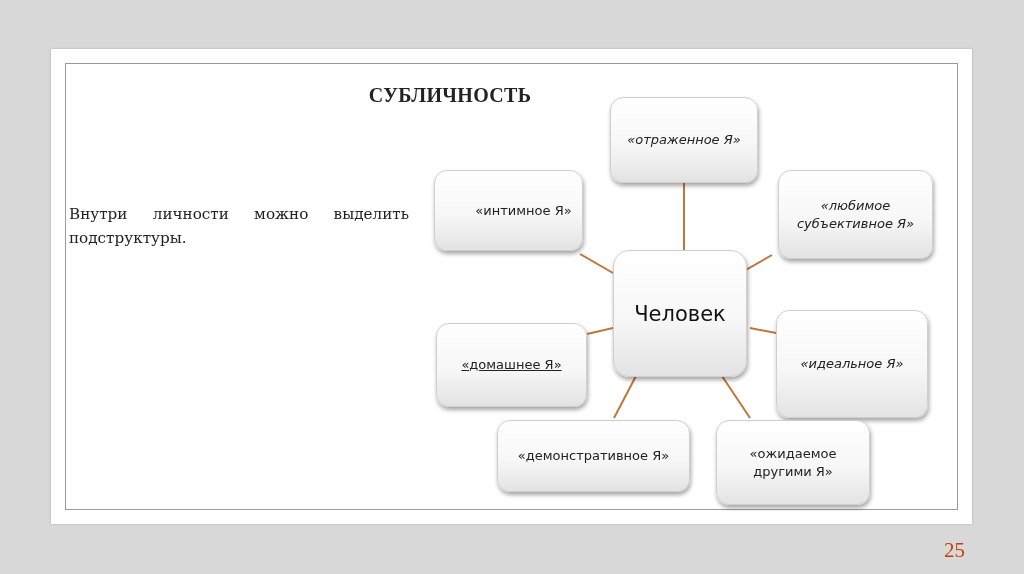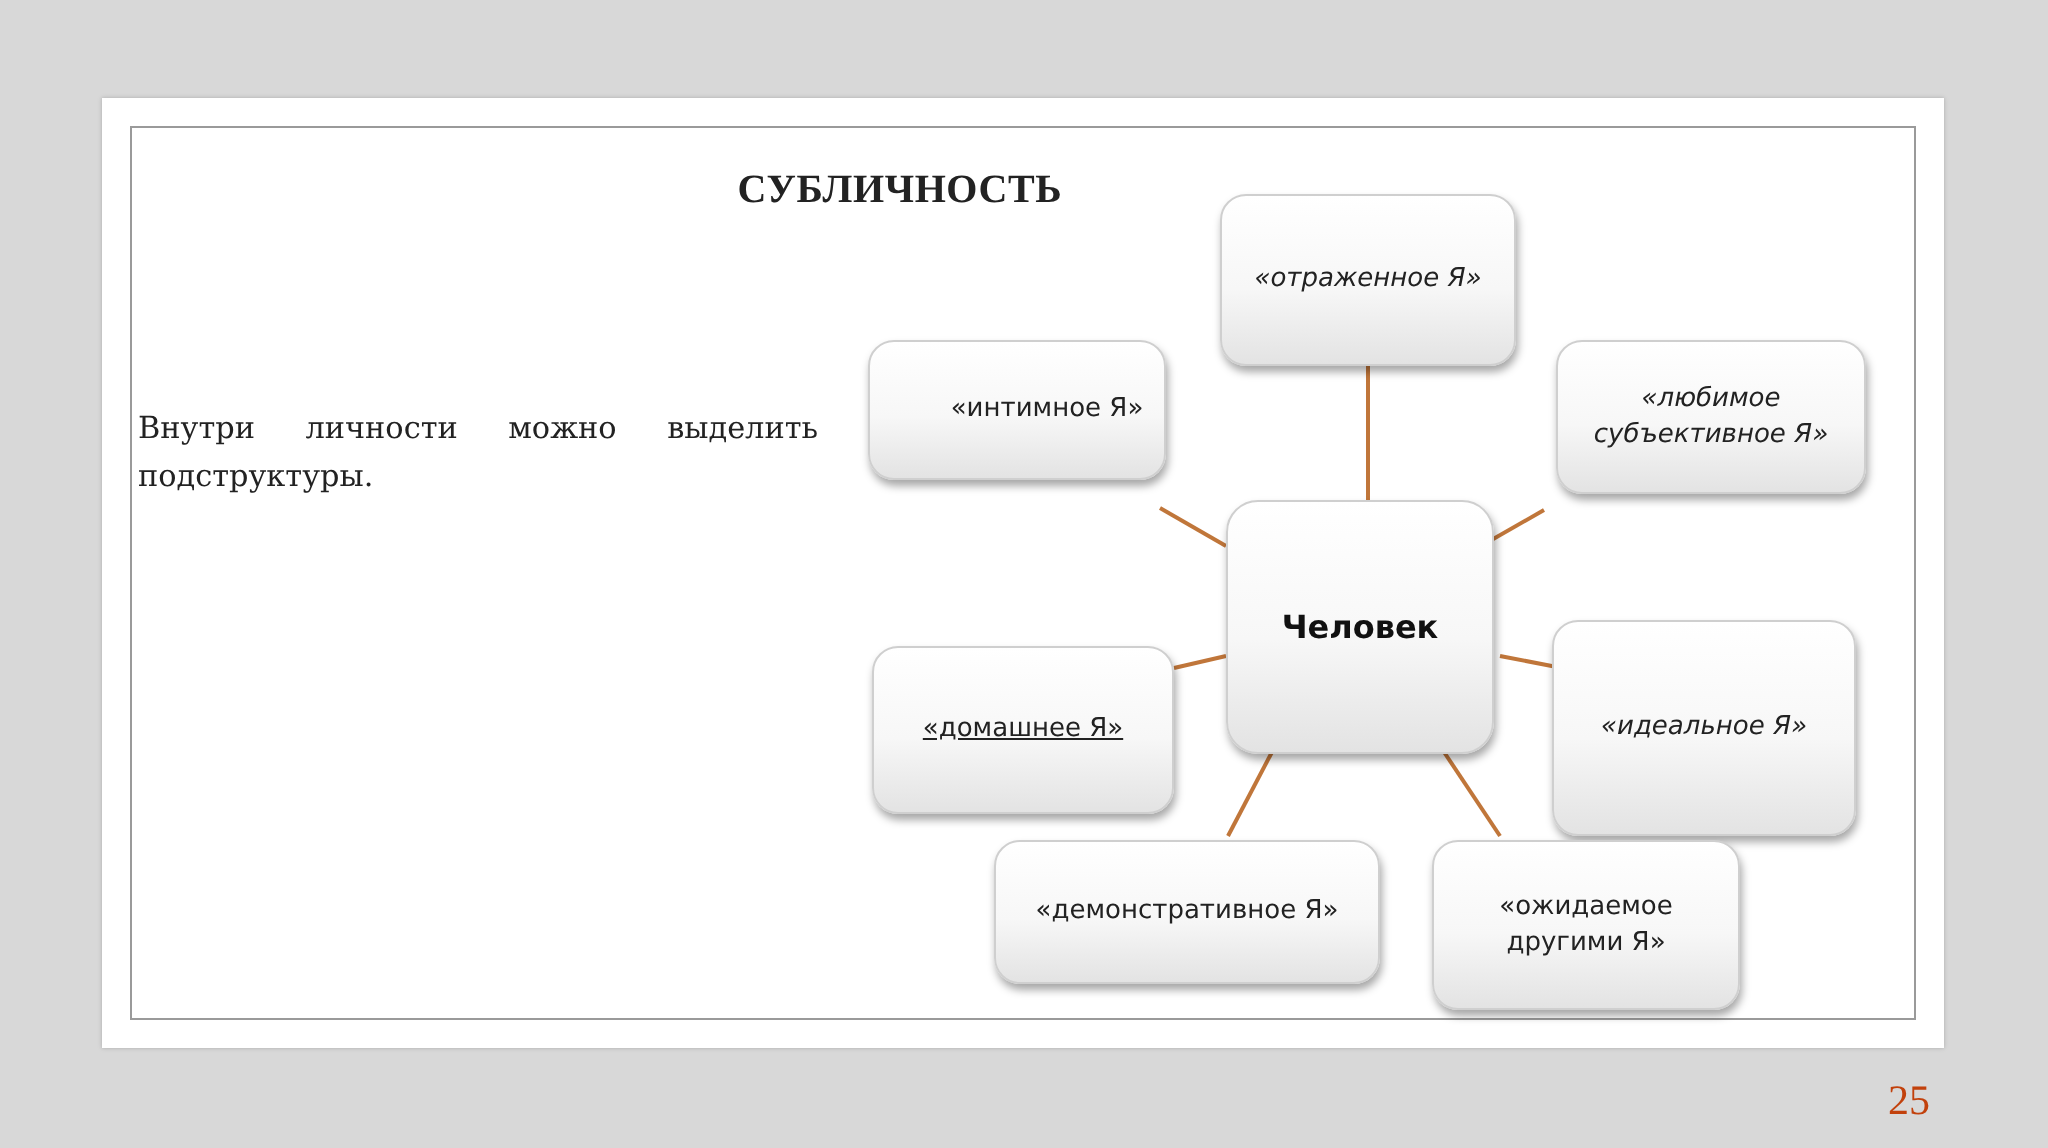--- a/index.html
+++ b/index.html
@@ -7,21 +7,21 @@
   .slide { position:absolute; left:51px; top:49px; width:921px; height:475px; background:#ffffff; box-shadow:0 0 2px #aaa; }
   .frame { position:absolute; left:65px; top:63px; width:893px; height:447px; border:1px solid #9a9a9a; box-sizing:border-box; }
   .title { position:absolute; left:340px; top:84px; width:220px; text-align:center; font-family:"Liberation Serif", serif; font-weight:bold; font-size:20px; color:#222; letter-spacing:0.3px; }
   .body-text { position:absolute; left:69px; top:203px; width:340px; font-family:"DejaVu Serif", serif; font-size:15.2px; line-height:23.5px; color:#222; }
   .body-text p { margin:0; text-align:justify; text-align-last:left; }
   .body-text em { font-style:italic; }
   .pagenum { position:absolute; left:944px; top:538px; font-family:"Liberation Serif", serif; font-size:21px; color:#c2410c; }
   svg.lines { position:absolute; left:0; top:0; width:1024px; height:574px; }
   .node { position:absolute; box-sizing:border-box; border-radius:13px; background:linear-gradient(to bottom, #ffffff 0%, #f7f7f7 55%, #e3e3e3 100%); border:1px solid #cfcfcf; box-shadow:1px 3px 4px rgba(0,0,0,0.35); display:flex; align-items:center; justify-content:center; text-align:center; font-family:"DejaVu Sans", sans-serif; font-size:13px; color:#222; line-height:18px; padding:0 6px; }
   .node.italic { font-style:italic; }
-  .node.center { font-size:16px; font-weight:bold; color:#111; border-radius:16px; }
+  .node.center { font-size:21px; font-weight:normal; color:#111; border-radius:16px; }
 </style>
 </head>
 <body>
 
 <div class="slide"></div>
 <div class="frame"></div>
 
 <div class="title">СУБЛИЧНОСТЬ</div>
 
 <div class="body-text">
@@ -34,21 +34,21 @@
     <line x1="580" y1="254" x2="613" y2="273"></line>
     <line x1="772" y1="255" x2="737" y2="275"></line>
     <line x1="587" y1="334" x2="613" y2="328"></line>
     <line x1="781" y1="334" x2="750" y2="328"></line>
     <line x1="636" y1="376" x2="614" y2="418"></line>
     <line x1="722" y1="376" x2="750" y2="418"></line>
   </g>
 </svg>
 
 <div class="node italic" style="left:610px;top:97px;width:148px;height:86px;">«отраженное Я»</div>
-<div class="node" style="left:434px;top:170px;width:149px;height:70px;padding-left:36px;">«интимное Я»</div>
-<div class="node italic" style="left:778px;top:170px;width:155px;height:77px;text-align:center;">«любимое субъективное Я»</div>
+<div class="node" style="left:434px;top:170px;width:149px;height:81px;padding-left:36px;">«интимное Я»</div>
+<div class="node italic" style="left:778px;top:170px;width:155px;height:89px;text-align:center;">«любимое субъективное Я»</div>
 <div class="node center" style="left:613px;top:250px;width:134px;height:127px;">Человек</div>
 <div class="node" style="left:436px;top:323px;width:151px;height:84px;text-decoration:underline;">«домашнее Я»</div>
 <div class="node italic" style="left:776px;top:310px;width:152px;height:108px;">«идеальное Я»</div>
 <div class="node" style="left:497px;top:420px;width:193px;height:72px;">«демонстративное Я»</div>
 <div class="node" style="left:716px;top:420px;width:154px;height:85px;">«ожидаемое другими Я»</div>
 
 <div class="pagenum">25</div>
 
 </body></html>

